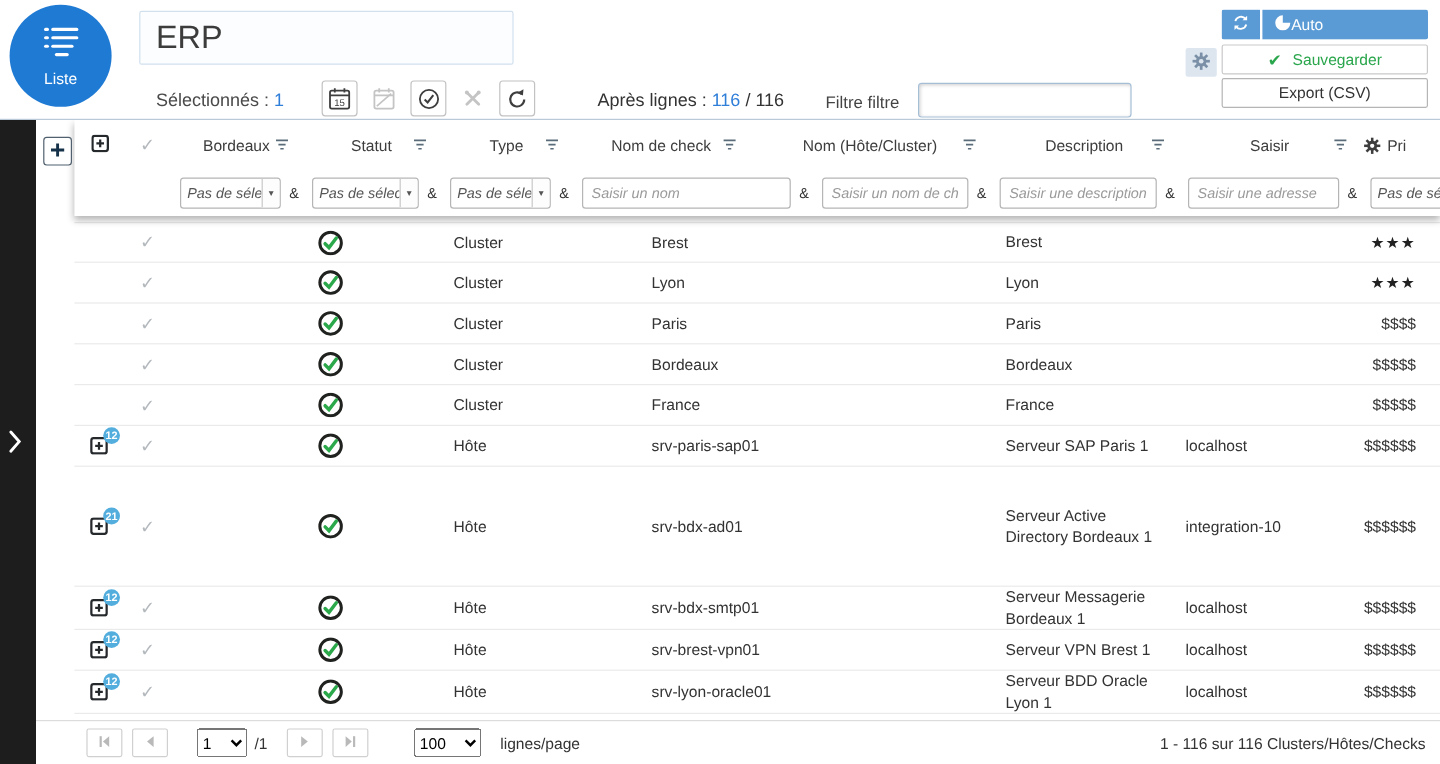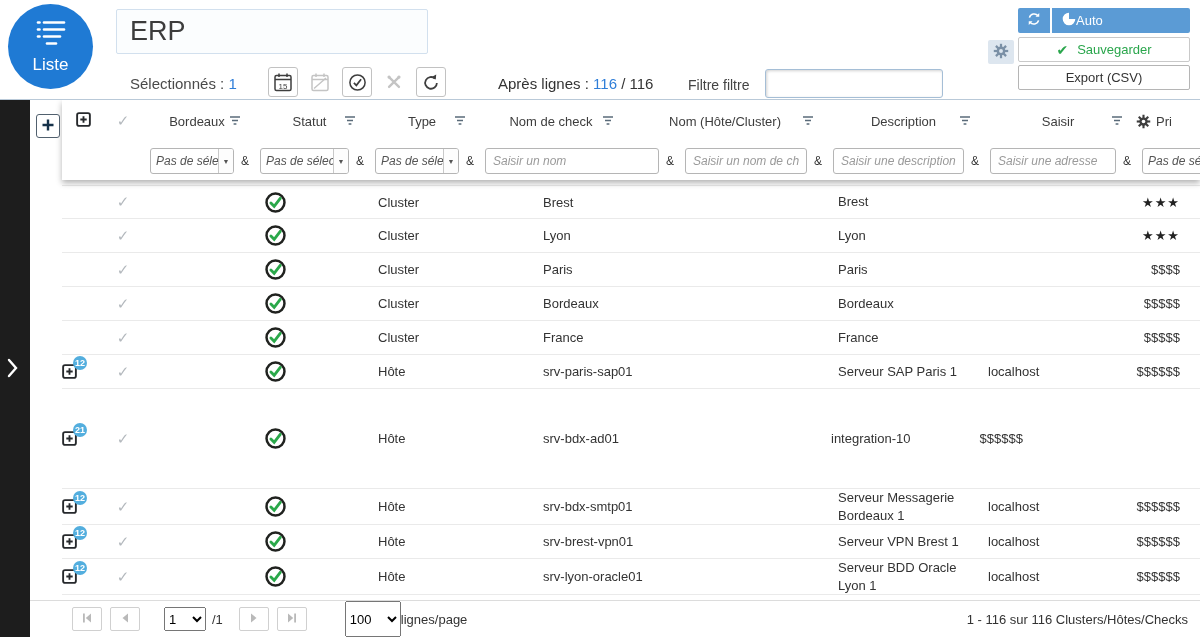--- a/index.html
+++ b/index.html
@@ -3,21 +3,21 @@
 <meta charset="utf-8">
 <style>
   * { margin:0; padding:0; box-sizing:border-box; }
   html,body { width:1200px; height:637px; }
   body { font-family:"Liberation Sans", sans-serif; background:#fff; position:relative; overflow:hidden; color:#333; }
   button { font-family:inherit; cursor:pointer; }
 
   
   .topbar { position:absolute; top:0; left:0; width:1200px; height:100px; background:#fff; border-bottom:1px solid #b9c9d8; z-index:30; }
   .logo { position:absolute; left:8px; top:4px; width:85px; height:85px; border-radius:50%; background:#1f7ad4; display:flex; flex-direction:column; align-items:center; justify-content:center; gap:5px; z-index:40; }
-  .logo-label { color:#fff; font-size:17px; }
+  .logo-label { color:#fff; font-size:13px; }
   .title-box { position:absolute; left:116px; top:9px; width:312px; height:45px; background:#fbfdfe; border:1px solid #d2e0ee; border-radius:2px; display:flex; align-items:center; padding-left:13px; font-size:27px; color:#3c3c3c; }
   .selected { position:absolute; left:130px; top:75px; font-size:15px; color:#4a4a4a; }
   .blue { color:#2f7ed8; }
   .icon-group { position:absolute; left:268px; top:67px; display:flex; gap:7px; }
   .icon-btn { width:30px; height:30px; background:#fff; border:1px solid #c2c2c2; border-radius:3px; display:flex; align-items:center; justify-content:center; padding:0; }
   .icon-btn.disabled { border-color:transparent; }
   .after-filter { position:absolute; left:498px; top:75px; font-size:15px; color:#333; }
   .qf-label { position:absolute; left:688px; top:77px; font-size:14px; color:#444; }
   .qf-input { position:absolute; left:765px; top:69px; width:178px; height:29px; border:1px solid #a5bed6; border-radius:3px; box-shadow:inset 1px 1px 3px rgba(0,0,0,.18); font-size:13px; padding:0 8px; }
   .auto-bar { position:absolute; left:1018px; top:8px; width:172px; height:25px; display:flex; border-radius:2px; overflow:hidden; }
@@ -50,41 +50,41 @@
   .sel-caret { width:15px; align-self:stretch; border-left:1px solid #c9c9c9; display:flex; align-items:center; justify-content:center; font-size:7px; color:#555; background:#fdfdfd; flex:none; }
   .tf { flex:1; min-width:0; height:26px; border:1px solid #b5b5b5; border-radius:3px; font-size:12px; font-style:italic; padding:0 7px; color:#333; }
   .tf::placeholder { color:#9a9a9a; font-style:italic; }
   .amp { font-size:12px; color:#333; flex:none; }
 
   .tbody { background:#fff; padding-top:5px; }
   .row { display:flex; align-items:center; border-bottom:1px solid #eaeaea; min-height:34px; font-size:13px; }
   .row:first-child { border-top:1px solid #eaeaea; }
   .row.tall { min-height:100px; }
   .cell { flex:none; display:flex; align-items:center; }
-  .c-expand { width:42px; }
+  .c-expand { width:42px; justify-content:center; }
   .c-select { width:38px; justify-content:center; }
   .c-contexte { width:110px; }
   .c-statut { width:115px; padding-left:13px; }
   .c-type { width:110px; padding-left:11px; }
   .c-nom { width:200px; padding-left:66px; }
   .c-check { width:148px; }
   .c-desc { width:157px; padding-left:13px; padding-right:6px; line-height:1.35; }
   .c-adresse { width:152px; padding-left:6px; }
   .c-pri { width:66px; justify-content:flex-end; padding-right:20px; white-space:nowrap; }
   .stars { letter-spacing:1px; font-size:13px; color:#222; }
   .gray-check { color:#b3b8bd; font-size:15px; }
   .expand-wrap { position:relative; display:inline-block; width:16px; height:16px; }
   .badge { position:absolute; top:-8px; right:-9px; min-width:14px; height:14px; border-radius:8px; background:#53aede; color:#fff; font-size:9px; font-weight:bold; display:flex; align-items:center; justify-content:center; padding:0 2px; }
 
   
   .tfoot { position:absolute; left:30px; right:0; bottom:0; height:37px; background:#fff; border-top:1px solid #dcdcdc; display:flex; align-items:center; font-size:13px; color:#333; padding-left:42px; z-index:25; }
   .pg-btn { width:30px; height:24px; background:#fff; border:1px solid #d0d0d0; border-radius:2px; display:flex; align-items:center; justify-content:center; margin-right:8px; padding:0; }
   .pg-select { width:42px; height:24px; margin-left:16px; margin-right:6px; font-size:13px; font-family:inherit; }
   .pg-total { margin-right:16px; }
-  .pp-select { width:56px; height:36px; margin-left:30px; margin-right:0; font-size:13px; font-family:inherit; }
+  .pp-select { width:56px; height:24px; margin-left:30px; margin-right:16px; font-size:13px; font-family:inherit; }
   .summary { margin-left:auto; margin-right:12px; font-size:13px; }
 </style>
 </head>
 <body>
 
 <div class="topbar">
   <div class="logo">
     <span>
       <svg width="36" height="27" viewBox="0 0 36 27">
           <g stroke="#fff" stroke-width="2.6" stroke-linecap="round" fill="none">
@@ -543,20 +543,23 @@
           <span style="display:flex">
             <svg width="21" height="21" viewBox="0 0 22 22">
               <circle cx="11" cy="11" r="9.4" fill="#fff" stroke="#20221f" stroke-width="2.6"></circle>
               <path d="M6.2 11.6l3.4 3.4 6.4-8.4" fill="none" stroke="#2aa84a" stroke-width="3" stroke-linecap="round"></path>
             </svg>
           </span>
         </div>
         <div class="cell c-type">Hôte</div>
         <div class="cell c-nom">srv-bdx-ad01</div>
         <div class="cell c-check"></div>
+        <div class="cell c-desc">
+          <span>Serveur Active Directory Bordeaux 1</span>
+        </div>
         <div class="cell c-adresse">integration-10</div>
         <div class="cell c-pri">$$$$$$</div>
       </div>
       <div class="row">
         <div class="cell c-expand">
           <span class="expand-wrap">
             <button class="plain-btn">
               <span style="display:flex">
                 <svg width="15" height="15" viewBox="0 0 16 16">
                   <rect x="1.2" y="1.2" width="13.6" height="13.6" rx="2" fill="#fff" stroke="#26292c" stroke-width="2"></rect>

